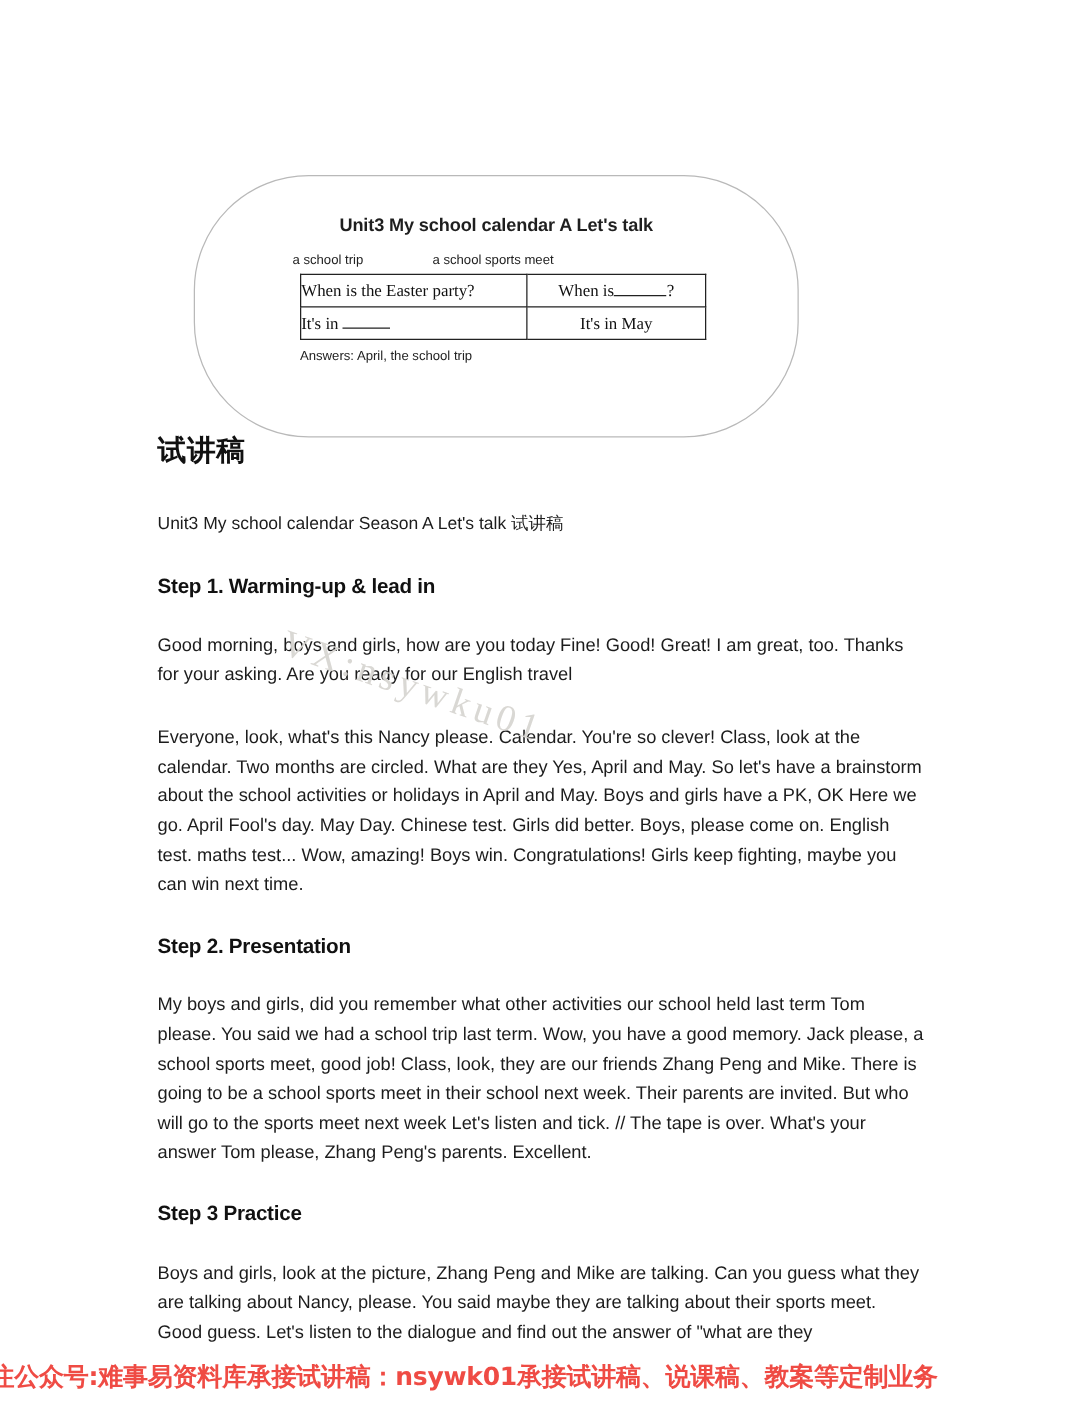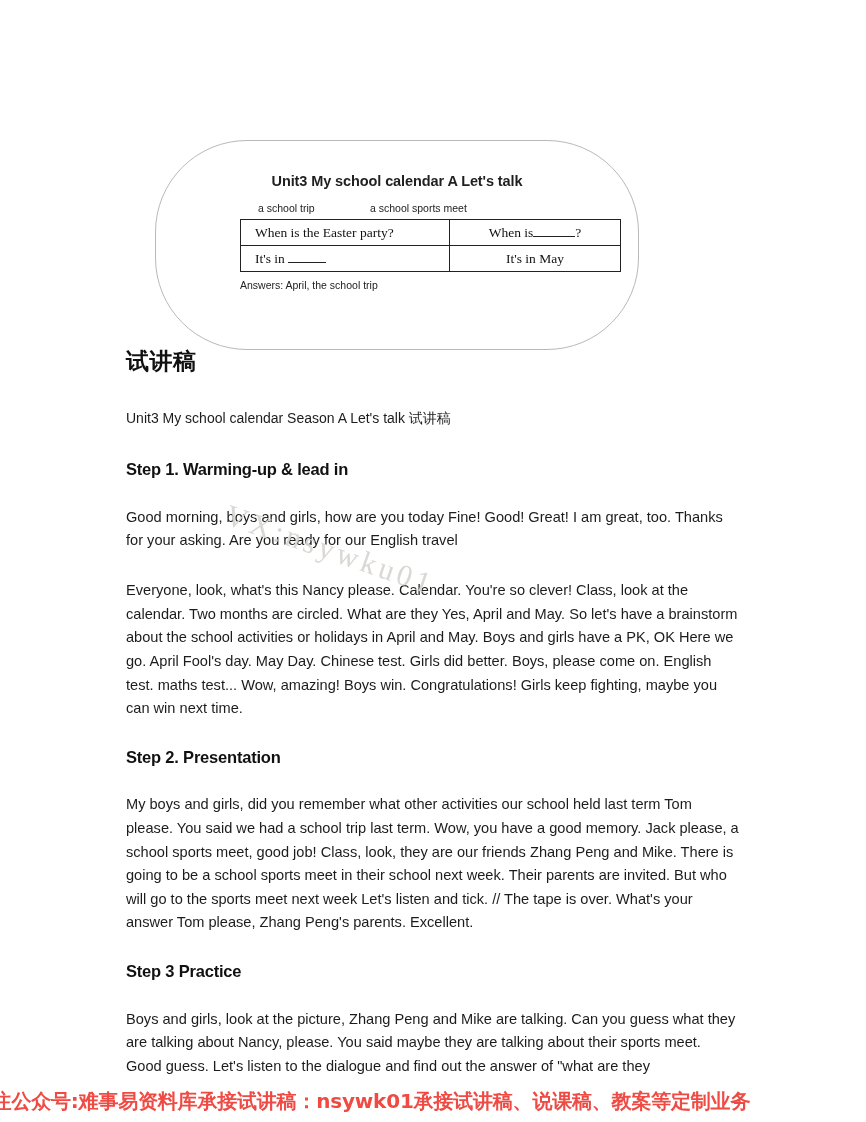--- a/index.html
+++ b/index.html
@@ -43,21 +43,21 @@
     top: 32px;
     text-align: center;
     font-size: 14.5px;
     font-weight: 600;
     color: #1f1f1f;
     letter-spacing: -0.1px;
   }
 
   .fig-labels {
     position: absolute;
-    left: 102px;
+    left: 78px;
     top: 61px;
     width: 330px;
     height: 14px;
     font-size: 10.5px;
     color: #222;
   }
   .fig-label-a {
     position: absolute;
     left: 0;
     top: 0;
@@ -75,21 +75,21 @@
     width: 322px;
     border-collapse: collapse;
     table-layout: fixed;
     font-family: "Liberation Serif", "DejaVu Serif", serif;
   }
   .fig-table td {
     border: 1px solid #222222;
     height: 25px;
     font-size: 13.5px;
     color: #111;
-    padding: 0 14px;
+    padding: 0 0;
     vertical-align: middle;
   }
   .fig-table td.col-left  { width: 180px; text-align: left; }
   .fig-table td.col-right { width: 142px; text-align: center; }
 
   .blank-line {
     display: inline-block;
     border-bottom: 1px solid #222;
     width: 42px;
     height: 11px;

